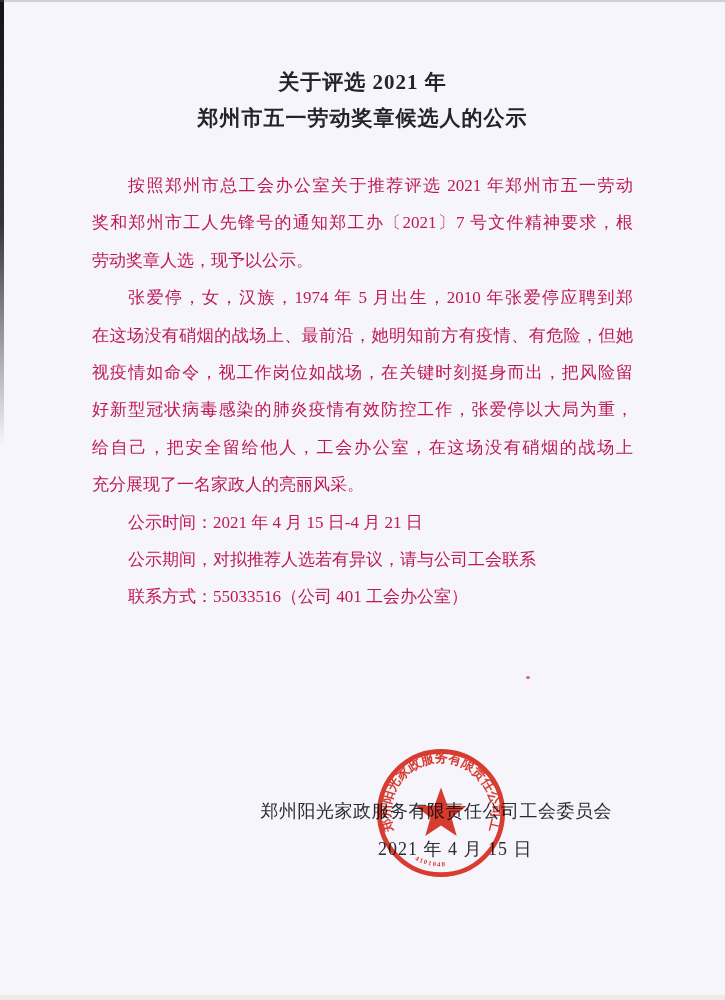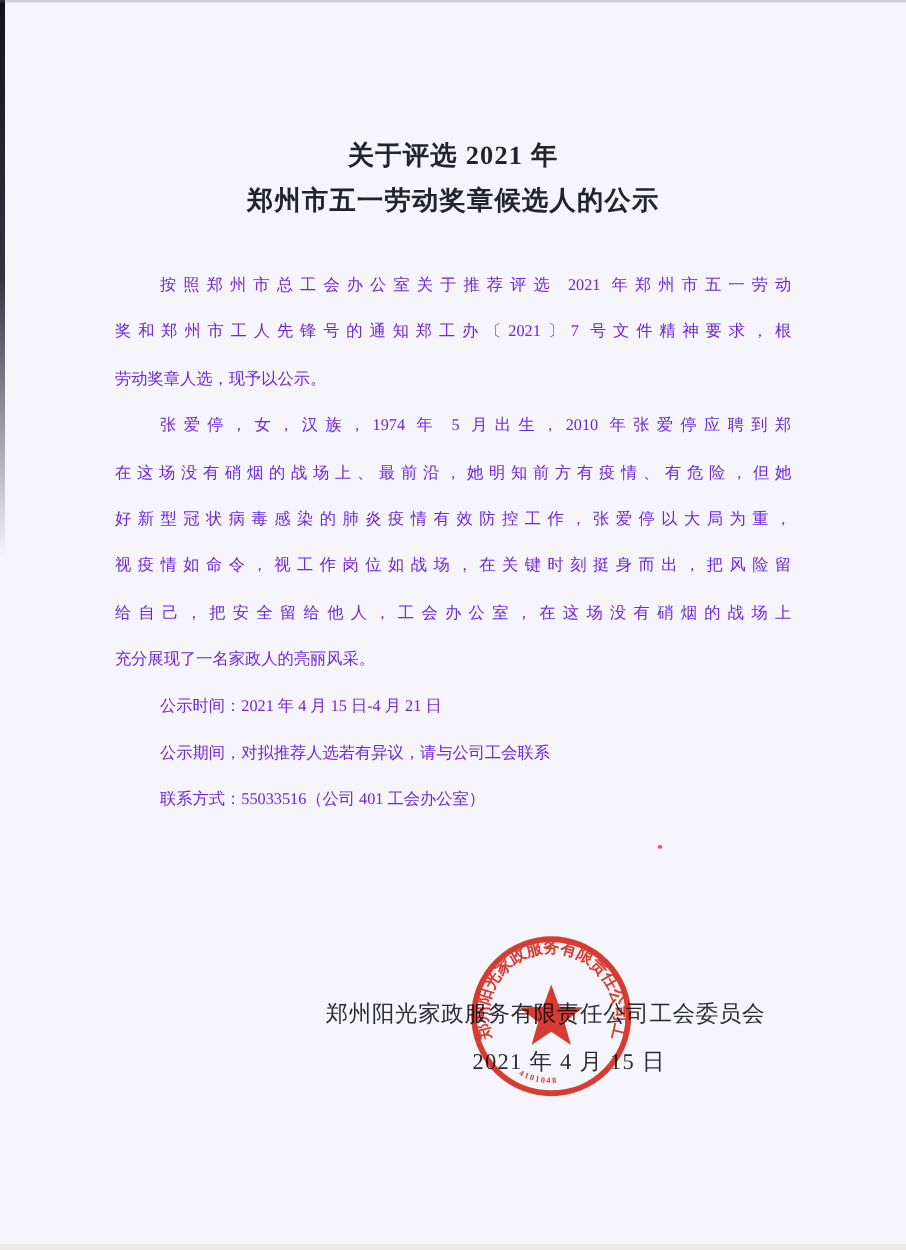--- a/index.html
+++ b/index.html
@@ -31,33 +31,33 @@
     background: #edebe7;
   }
   .red-speck {
     position: absolute; left: 526px; top: 676px;
     width: 4px; height: 3px; border-radius: 50%;
     background: rgba(210,50,40,0.75);
   }
   
   .title {
     margin: 0;
-    padding-top: 106px;
+    padding-top: 64px;
     text-align: center;
     font-size: 21px;
     font-weight: 700;
     line-height: 36px;
     letter-spacing: 1px;
     color: #23232b;
   }
   
   .doc-body {
     margin: 31px 92px 0 92px; 
-    font-size: 13px;
-    color: #6d28d9;
+    font-size: 17px;
+    color: #be185d;
   }
   .ln {
     height: 37.4px;
     line-height: 37.4px;
     white-space: nowrap;
   }
   .j {
     white-space: normal;
     text-align: justify;
     text-align-last: justify;
@@ -111,22 +111,22 @@
     <div>郑州市五一劳动奖章候选人的公示</div>
   </h1>
 
   <div class="doc-body">
     <div class="ln j ind">按照郑州市总工会办公室关于推荐评选 2021 年郑州市五一劳动</div>
     <div class="ln j">奖和郑州市工人先锋号的通知郑工办〔2021〕7 号文件精神要求，根</div>
     <div class="ln">劳动奖章人选，现予以公示。</div>
 
     <div class="ln j ind">张爱停，女，汉族，1974 年 5 月出生，2010 年张爱停应聘到郑</div>
     <div class="ln j">在这场没有硝烟的战场上、最前沿，她明知前方有疫情、有危险，但她</div>
+    <div class="ln j">视疫情如命令，视工作岗位如战场，在关键时刻挺身而出，把风险留</div>
     <div class="ln j">好新型冠状病毒感染的肺炎疫情有效防控工作，张爱停以大局为重，</div>
-    <div class="ln j">视疫情如命令，视工作岗位如战场，在关键时刻挺身而出，把风险留</div>
     <div class="ln j">给自己，把安全留给他人，工会办公室，在这场没有硝烟的战场上</div>
     <div class="ln">充分展现了一名家政人的亮丽风采。</div>
 
     <div class="ln ind">公示时间：2021 年 4 月 15 日-4 月 21 日</div>
     <div class="ln ind">公示期间，对拟推荐人选若有异议，请与公司工会联系</div>
     <div class="ln ind">联系方式：55033516（公司 401 工会办公室）</div>
   </div>
 
   <div class="sig-org">郑州阳光家政服务有限责任公司工会委员会</div>
   <div class="sig-date">2021 年 4 月 15 日</div>

